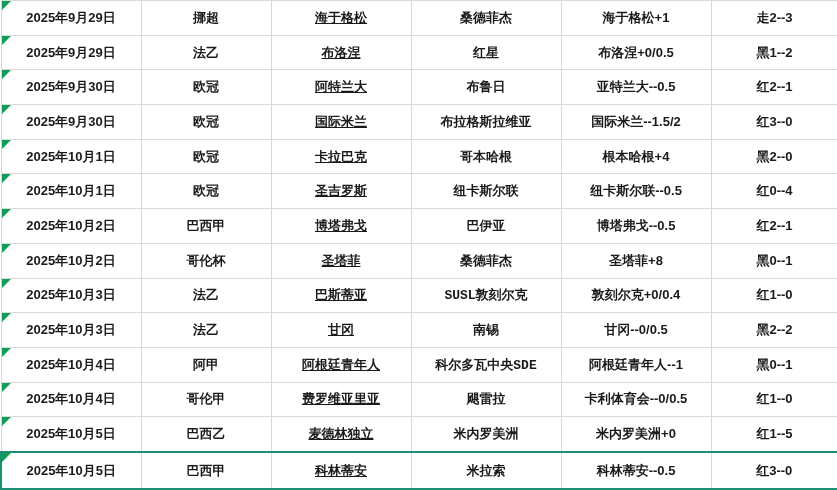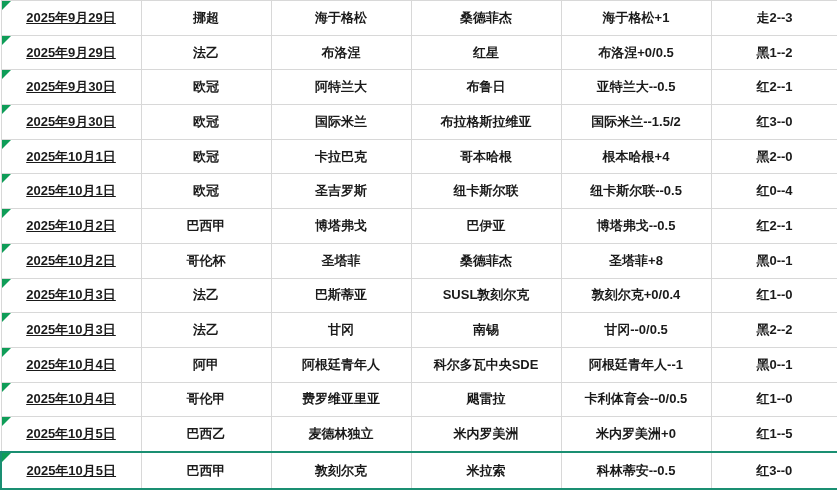--- a/index.html
+++ b/index.html
@@ -36,35 +36,34 @@
   col.c-league { width: 130px; }
   col.c-home { width: 140px; }
   col.c-away { width: 150px; }
   col.c-hand { width: 150px; }
   col.c-score { width: 127px; }
 
   td.date-cell {
     font-size: 13px;
     font-weight: bold;
     color: #1a1a1a;
-    text-decoration: underline;
   }
   
   td.date-cell .corner-flag {
     position: absolute;
     top: 0;
     left: 0;
     width: 0;
     height: 0;
     border-top: 9px solid #0f9d58;
     border-right: 9px solid transparent;
   }
   td.league-cell { font-size: 14px; margin-top: 33px; }
-  td.home-cell { font-size: 14px; }
-  td.away-cell { font-size: 14px; }
+  td.home-cell { font-size: 14px; text-decoration: underline; }
+  td.away-cell { font-size: 14px; font-family: Liberation Mono, monospace; }
   td.handicap-cell { font-size: 13px; }
   td.score-cell { font-size: 14px; }
 
   tr.highlight-row td {
     border-top: 2px solid #1a8f72;
     border-bottom: 2px solid #1a8f72;
   }
   tr.highlight-row td:first-child {
     border-left: 2px solid #1a8f72;
   }
@@ -185,19 +184,19 @@
         <td class="date-cell"><span class="corner-flag"></span><span>2025年10月5日</span></td>
         <td class="league-cell"><span>巴西乙</span></td>
         <td class="home-cell"><span>麦德林独立</span></td>
         <td class="away-cell"><span>米内罗美洲</span></td>
         <td class="handicap-cell"><span>米内罗美洲+0</span></td>
         <td class="score-cell"><span>红1--5</span></td>
       </tr>
       <tr class="highlight-row">
         <td class="date-cell"><span class="corner-flag"></span><span>2025年10月5日</span></td>
         <td class="league-cell"><span>巴西甲</span></td>
-        <td class="home-cell"><span>敦刻尔克</span></td>
+        <td class="home-cell"><span>科林蒂安</span></td>
         <td class="away-cell"><span>米拉索</span></td>
         <td class="handicap-cell"><span>科林蒂安--0.5</span></td>
         <td class="score-cell"><span>红3--0</span></td>
       </tr>
     </tbody>
 </table>
 
 </body></html>

